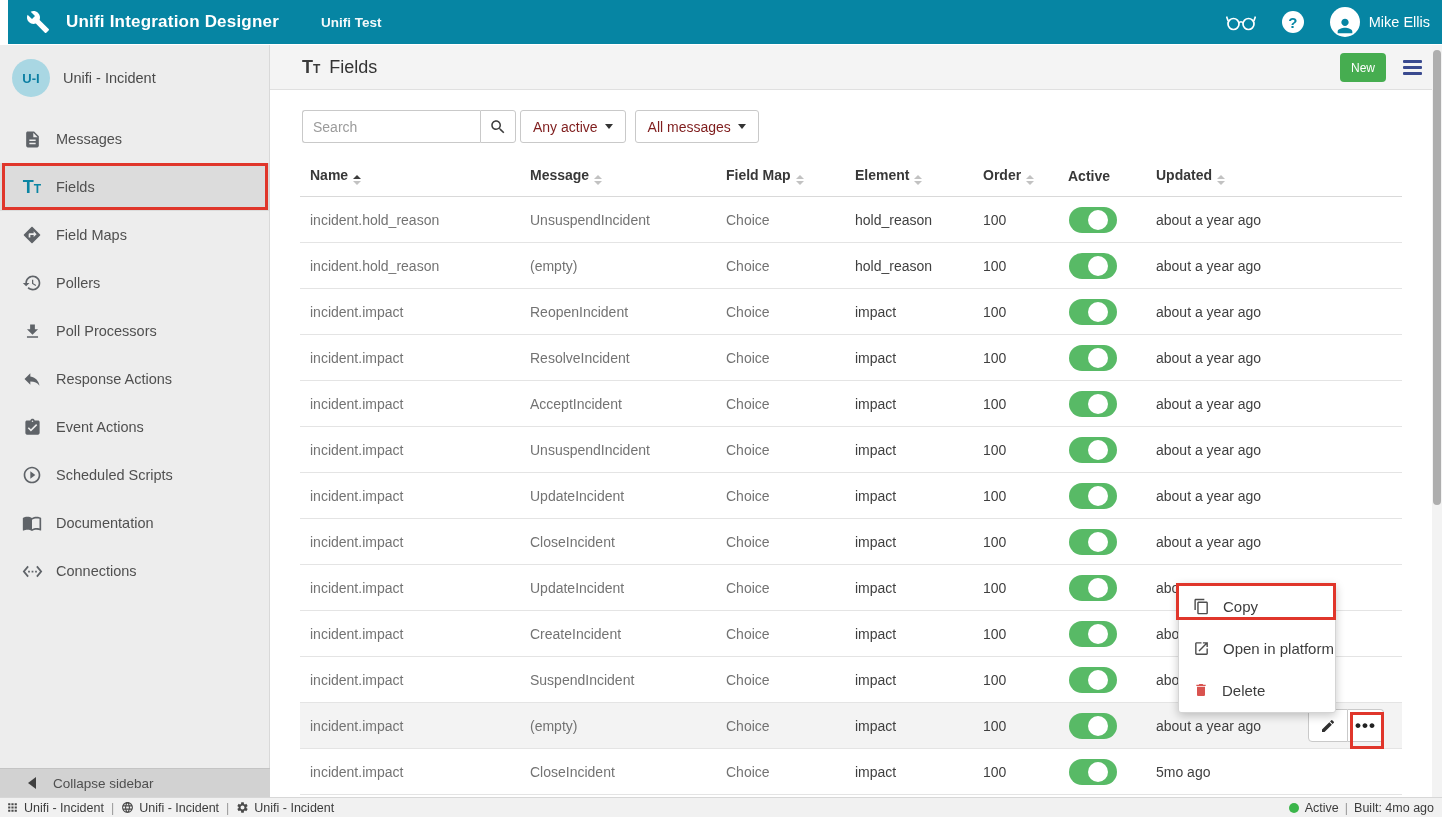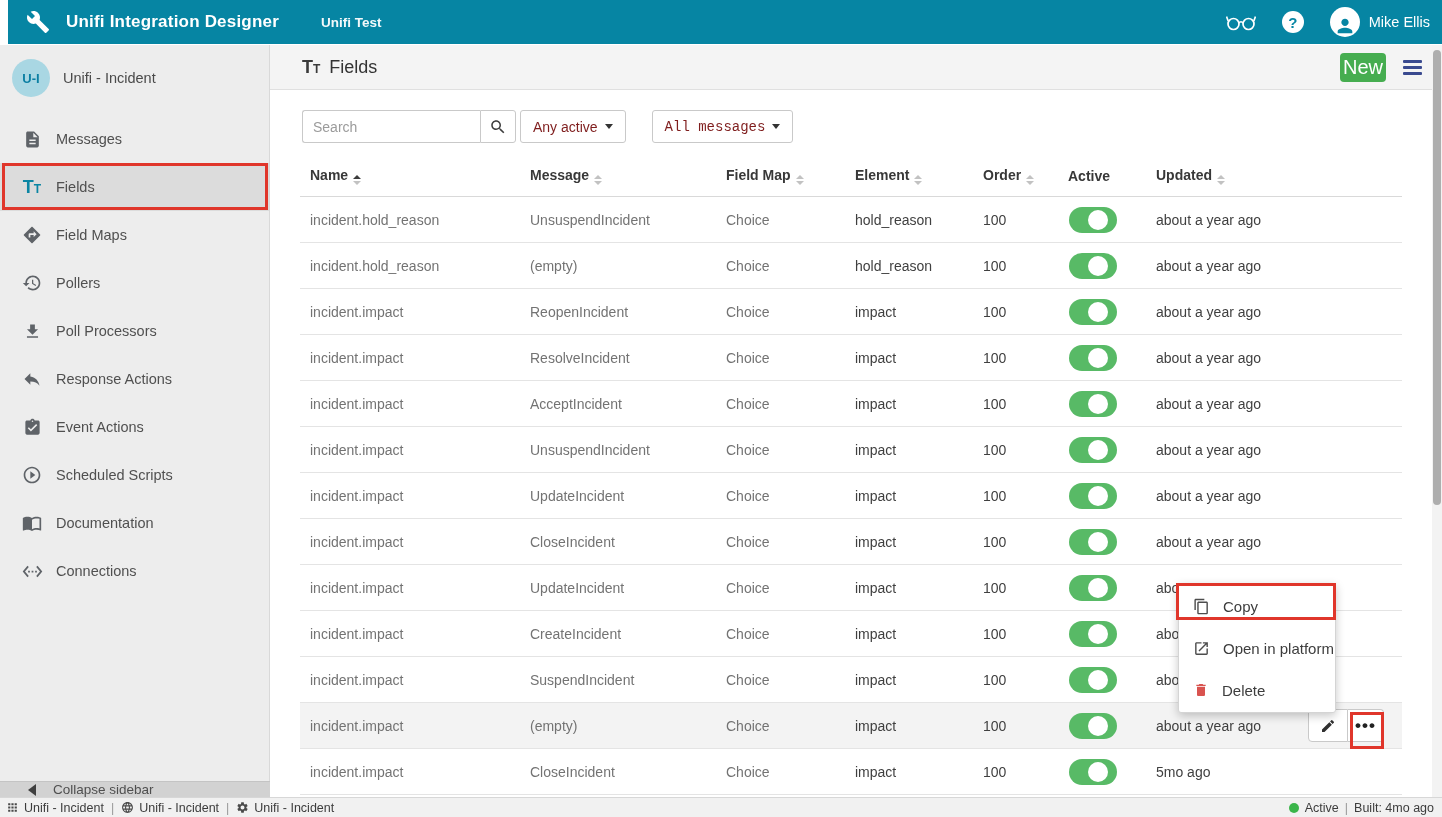--- a/index.html
+++ b/index.html
@@ -25,39 +25,39 @@
   .nav-item { height:48px; display:flex; align-items:center; padding-left:21px; cursor:pointer; }
   .nav-item.active { background:#dcdcdc; }
   .nav-item .nico { width:22px; height:20px; display:flex; align-items:center; justify-content:center; }
   .nav-item .nico svg { fill:#5f6368; }
   .nav-item .nlabel { margin-left:13px; font-size:14.5px; color:#505050; }
   .tt { font-weight:800; line-height:1; white-space:nowrap; }
   .tt .big { font-size:18px; }
   .tt .small { font-size:12px; }
   .tt.teal { color:#0b85a3; }
   .tt.dark { color:#3a3a3a; }
-  .collapse-band { position:absolute; bottom:0; left:0; width:270px; height:16px; background:#d2d2d2; border-top:1px solid #c4c4c4; display:flex; align-items:center; color:#4f4f4f; font-size:13.5px; cursor:pointer; }
+  .collapse-band { position:absolute; bottom:0; left:0; width:270px; height:29px; background:#d2d2d2; border-top:1px solid #c4c4c4; display:flex; align-items:center; color:#4f4f4f; font-size:13.5px; cursor:pointer; }
   .collapse-band .tri { margin-left:28px; margin-right:17px; width:0; height:0; border-top:6px solid transparent; border-bottom:6px solid transparent; border-right:8px solid #3f3f3f; }
 
   
   .main { position:absolute; top:45px; left:270px; width:1172px; height:752px; background:#fff; }
   .page-header { height:45px; background:#f4f4f4; border-bottom:1px solid #e0e0e0; display:flex; align-items:center; }
   .page-title { margin-left:32px; display:flex; align-items:center; gap:9px; font-size:18px; color:#333; }
-  .new-btn { position:absolute; left:1070px; top:8px; width:46px; height:29px; background:#46ad50; color:#fff; font-size:20px; border:none; border-radius:4px; cursor:pointer; font-family:inherit; }
+  .new-btn { position:absolute; left:1070px; top:8px; width:46px; height:29px; background:#46ad50; color:#fff; font-size:12px; border:none; border-radius:4px; cursor:pointer; font-family:inherit; }
   .burger { position:absolute; left:1133px; top:15px; width:19px; cursor:pointer; }
   .burger div { height:3px; background:#3a4a8f; border-radius:1px; margin-bottom:3px; }
 
   
   .filters { margin:20px 0 0 32px; display:flex; height:33px; }
   .search-input { width:178px; height:33px; border:1px solid #c9c9c9; border-right:none; border-radius:3px 0 0 3px; padding:0 10px; font-size:14px; font-family:Liberation Sans, sans-serif; color:#333; outline:none; }
   .search-input::placeholder { color:#9b9b9b; }
   .search-btn { width:36px; height:33px; border:1px solid #c9c9c9; background:#fff; border-radius:0 3px 3px 0; display:flex; align-items:center; justify-content:center; cursor:pointer; }
   .drop-btn { height:33px; border:1px solid #c9c9c9; background:#fff; border-radius:3px; font-size:14px; color:#7f1d1d; font-family:inherit; display:flex; align-items:center; gap:7px; padding:0 12px; cursor:pointer; }
   .drop-btn.first { margin-left:4px; }
-  .drop-btn + .drop-btn { margin-left:26px;font-family:Liberation Mono, monospace; }
+  .drop-btn + .drop-btn { margin-left:9px; }
   .dcaret { width:0; height:0; border-left:4px solid transparent; border-right:4px solid transparent; border-top:5px solid #333; }
 
   
   .table { margin:13px 40px 0 30px; width:1102px; }
   .thead { display:grid; grid-template-columns:220px 196px 129px 128px 86px 87px 256px; height:41px; align-items:center; border-bottom:1px solid #d9d9d9; }
   .th { font-size:14px; font-weight:600; color:#383838; padding-left:10px; cursor:pointer; white-space:nowrap; }
   .th.active-col { padding-left:9px; cursor:default; }
   .carets { display:inline-flex; flex-direction:column; gap:2px; margin-left:5px; vertical-align:1px; }
   .c-up { width:0; height:0; border-left:4px solid transparent; border-right:4px solid transparent; border-bottom:4px solid #c2c2c2; }
   .c-down { width:0; height:0; border-left:4px solid transparent; border-right:4px solid transparent; border-top:4px solid #c2c2c2; }

